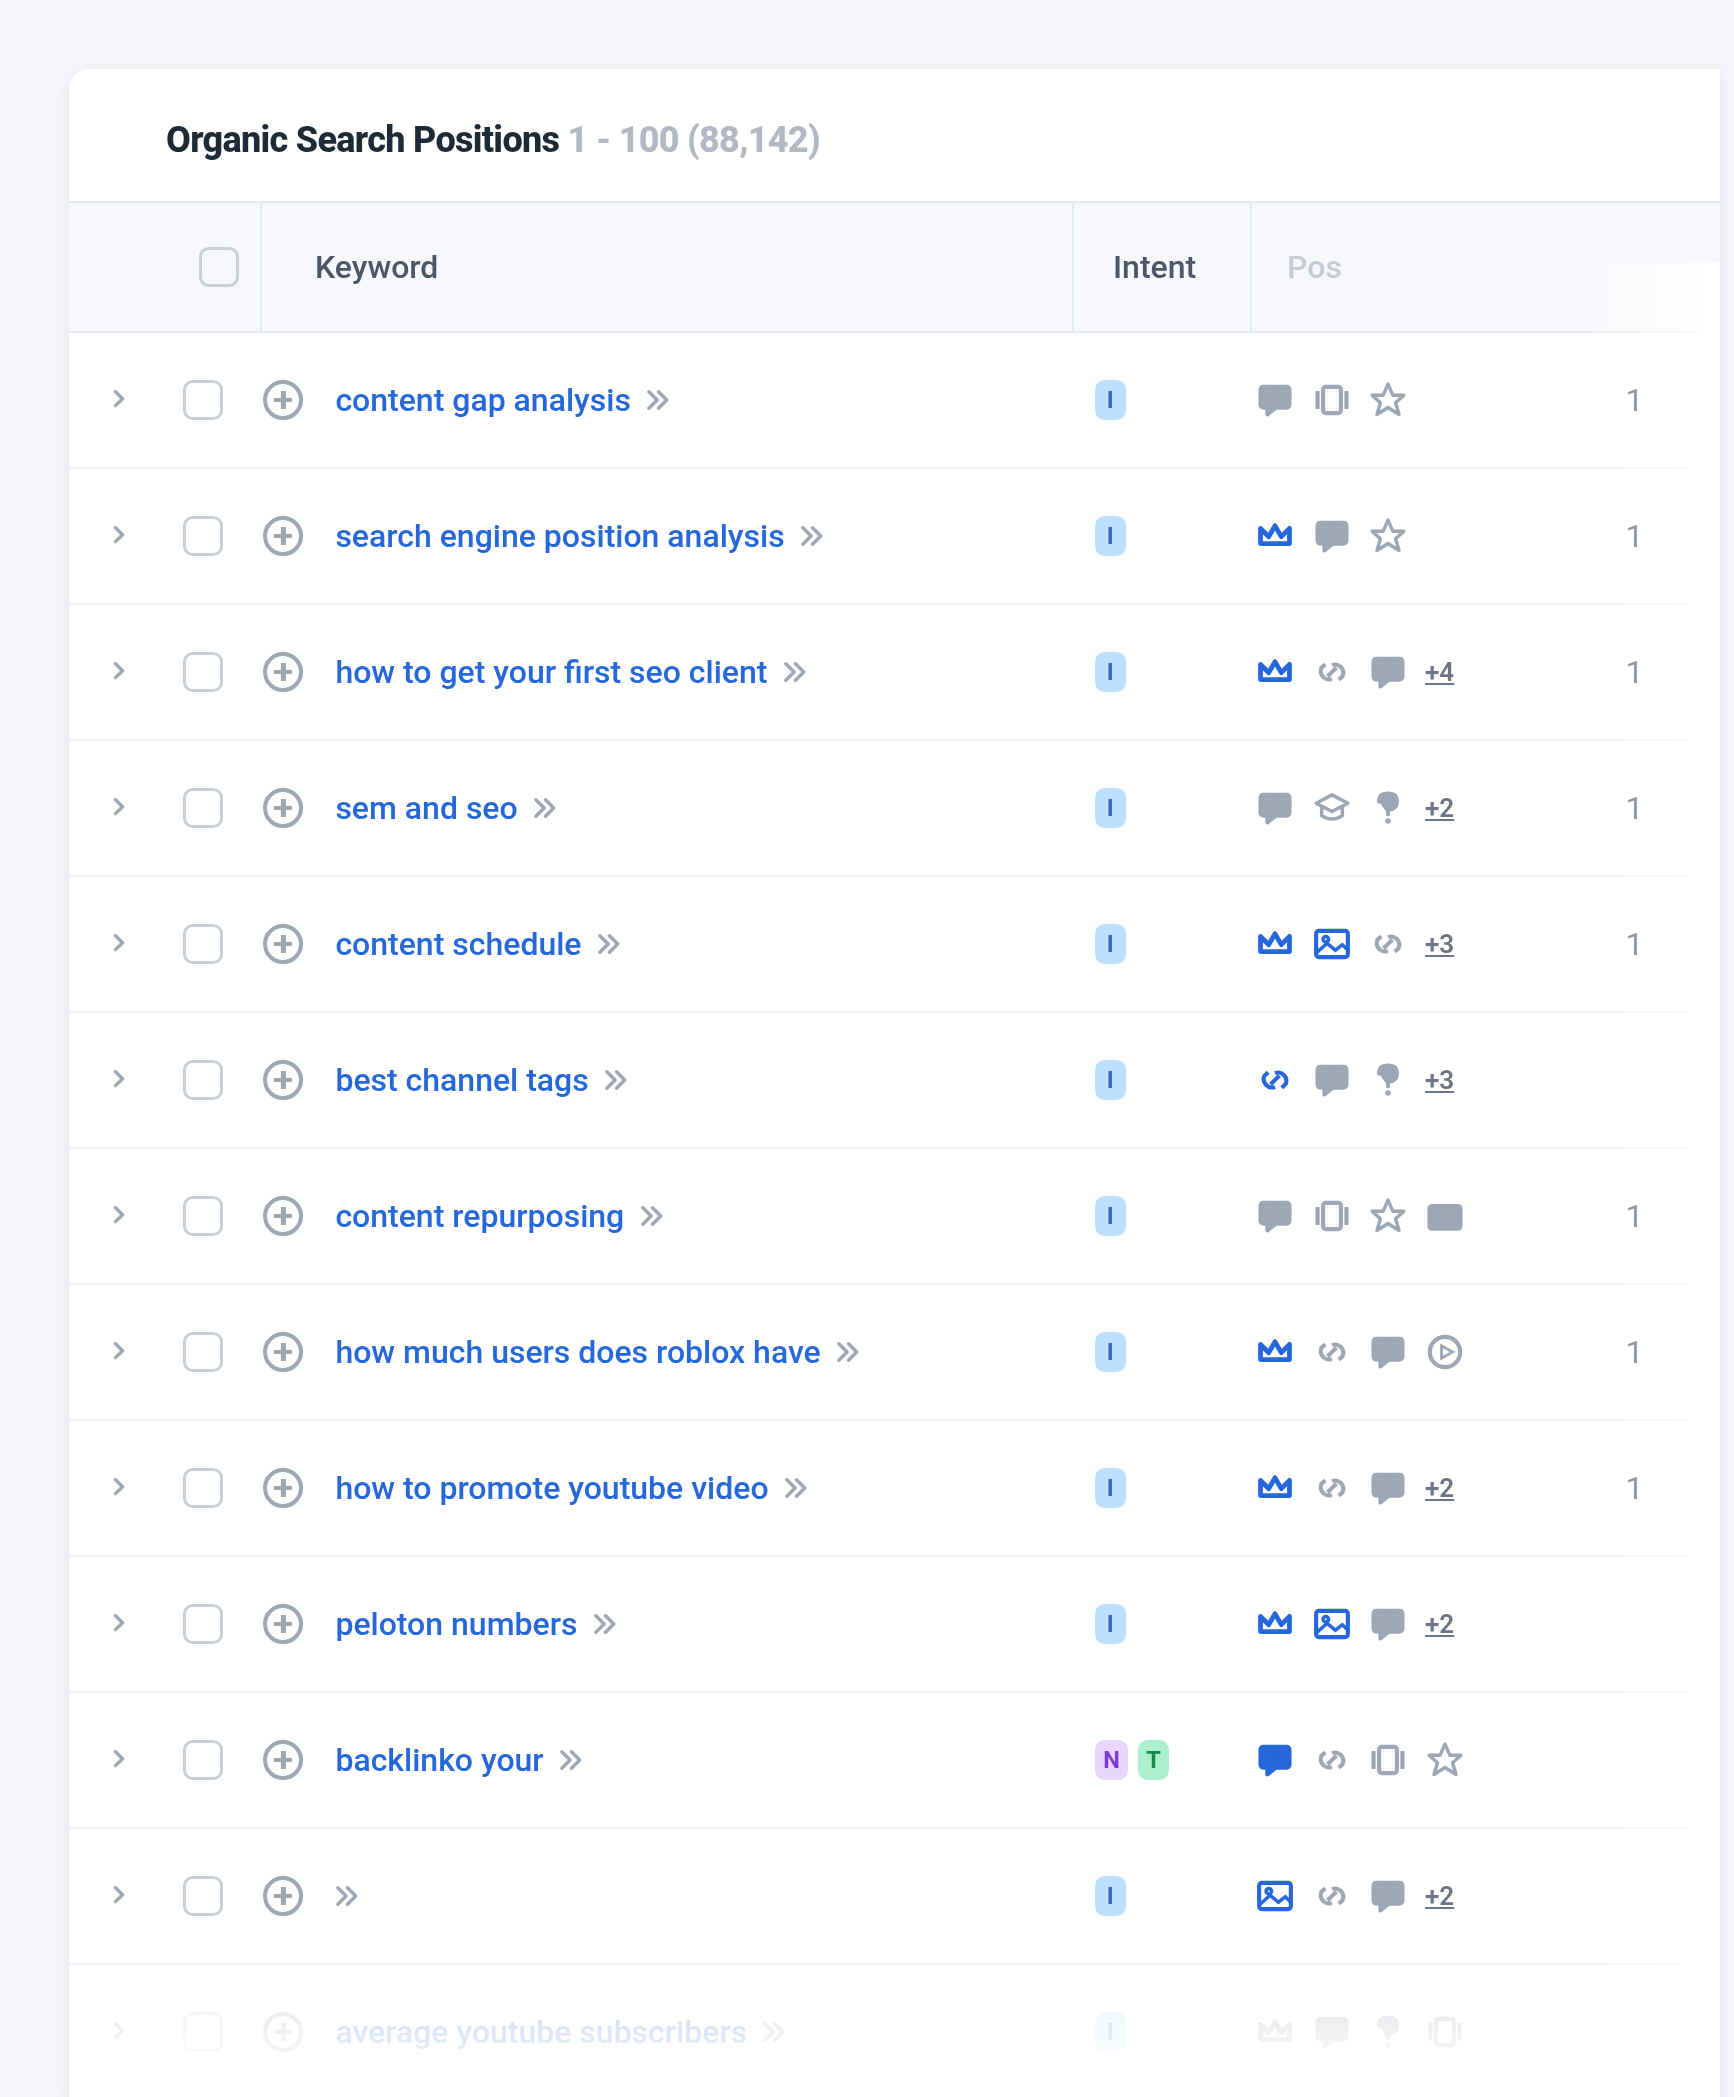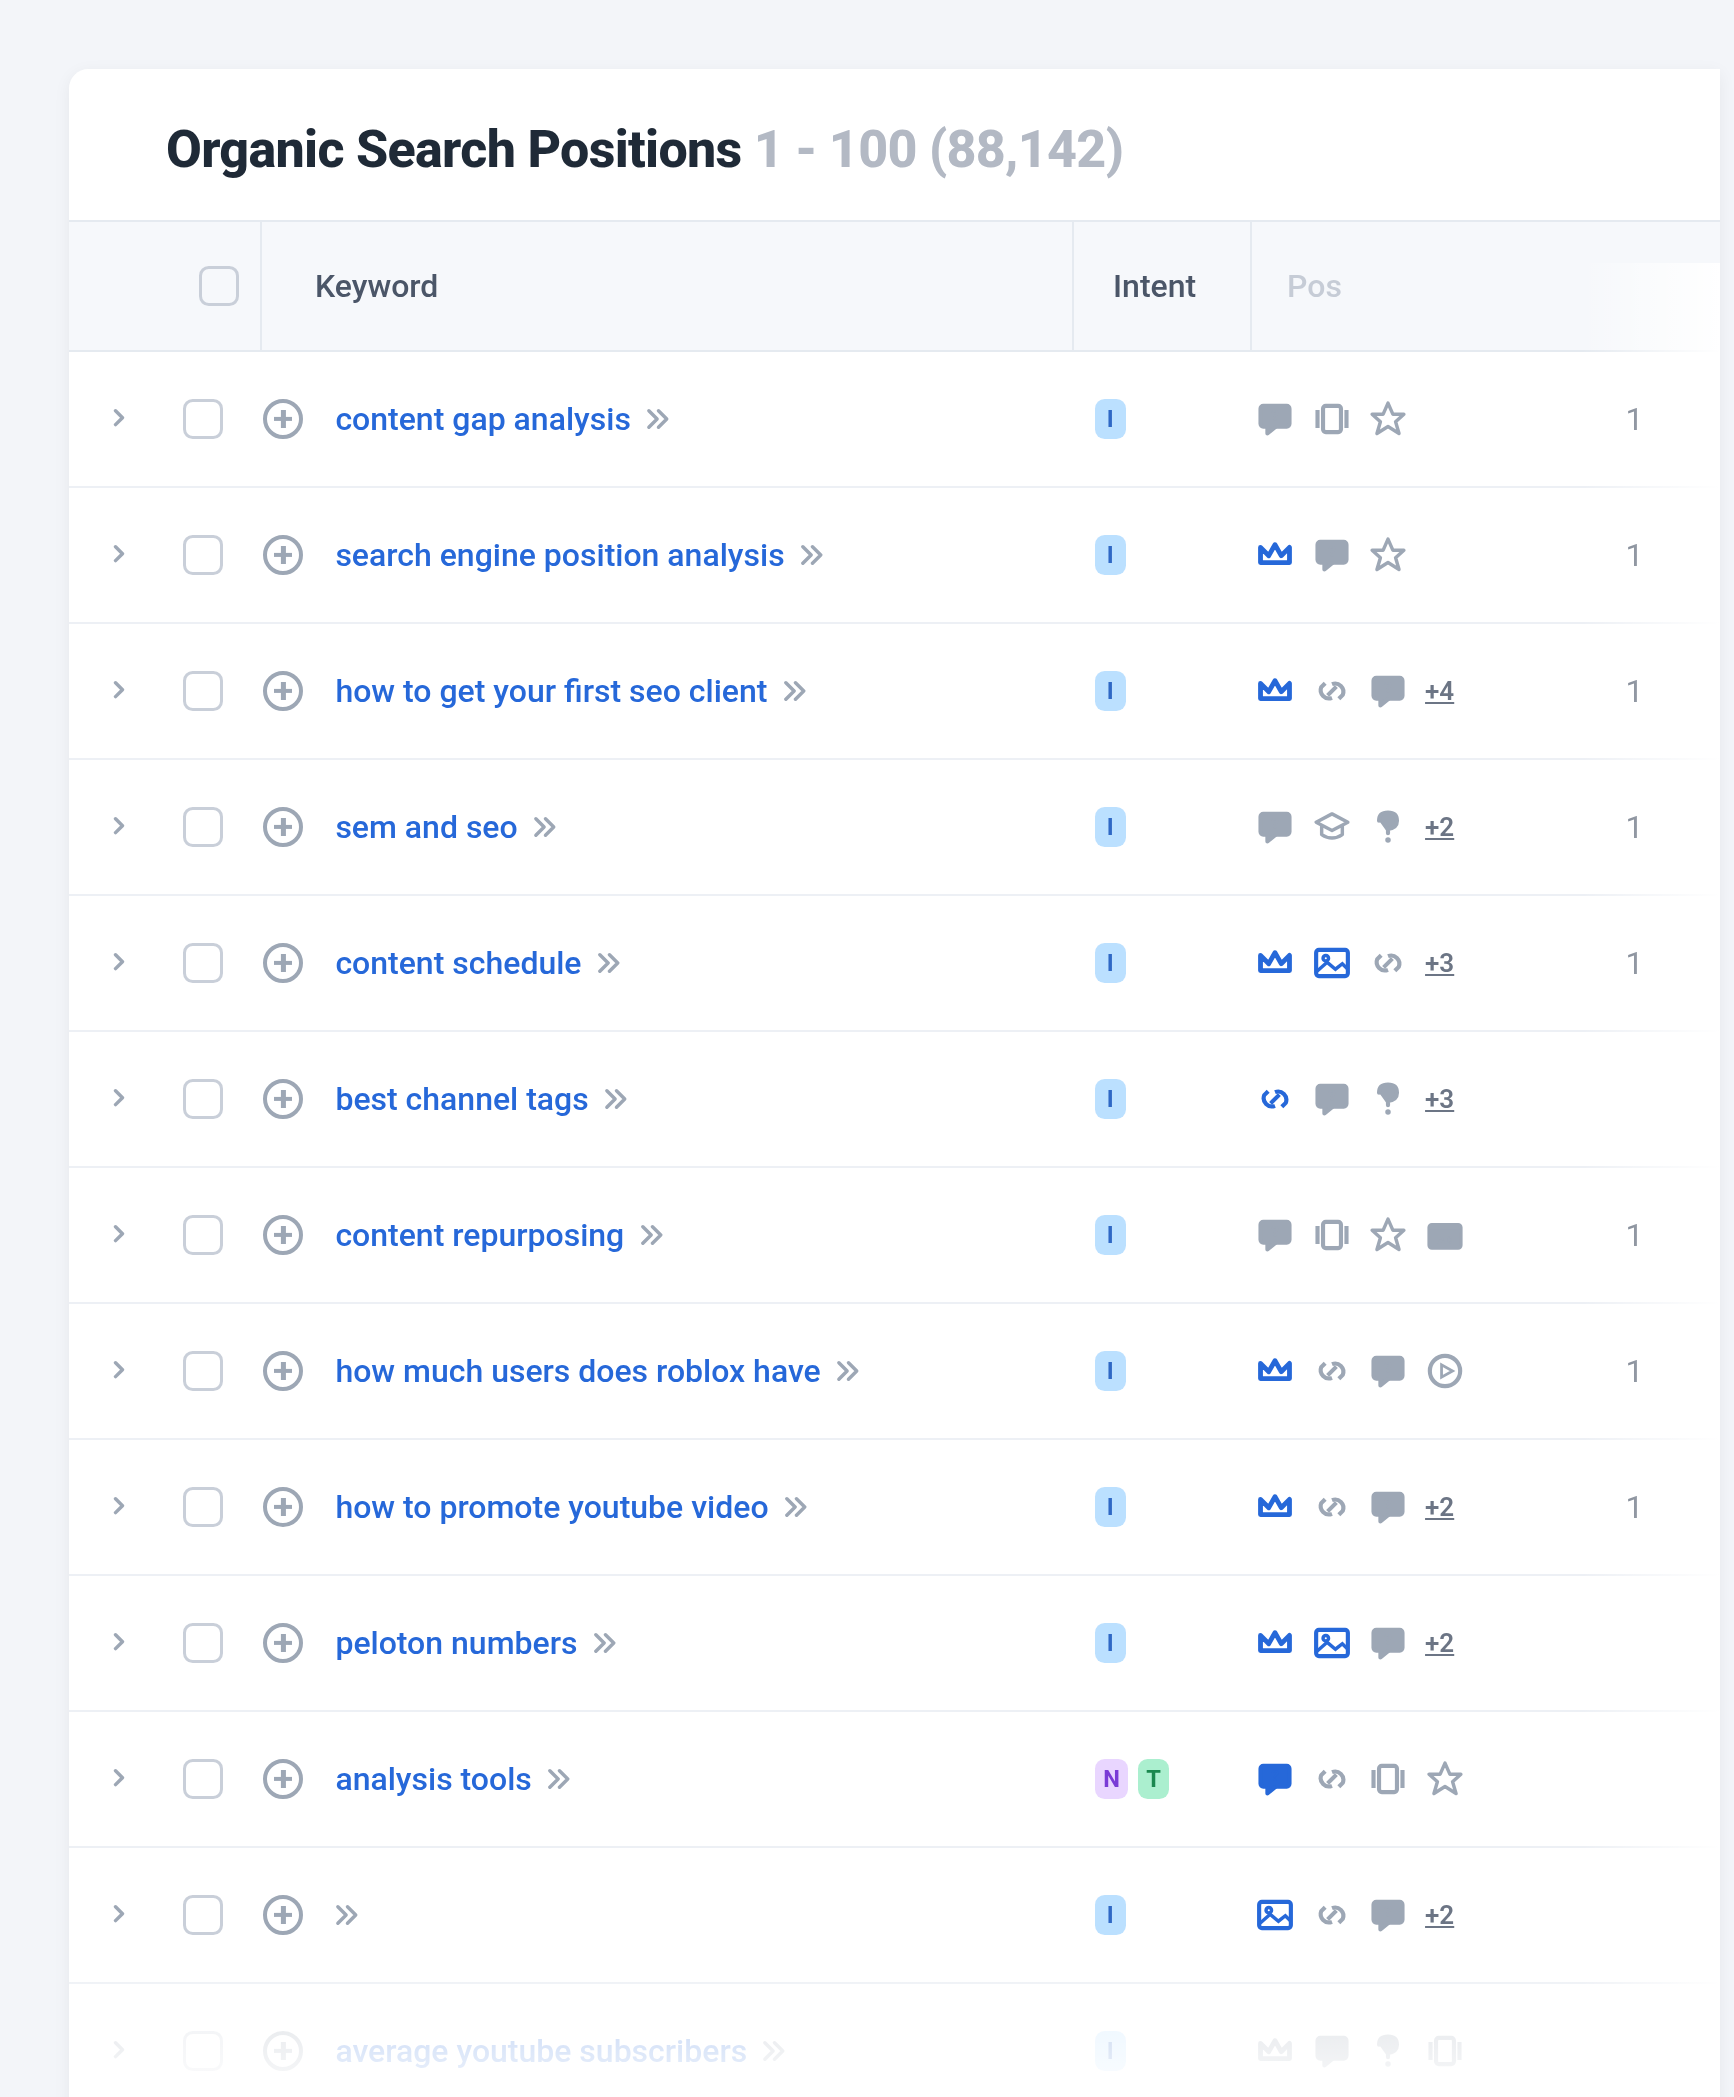--- a/index.html
+++ b/index.html
@@ -11,21 +11,21 @@
   overflow: hidden;
 }
 .panel {
   background: #fff;
   border-radius: 19.4px 0 0 0;
   box-shadow: 0 4.2px 16.7px rgba(10,20,40,0.06);
   width: 1651px;
 }
 .panel-title {
   padding: 50px 0 40px 97px;
-  font-size: 52px;
+  font-size: 36px;
   font-weight: 800;
   color: #1f2a37;
   letter-spacing: -0.7px;
 }
 .panel-title .muted {
   font-weight: 800;
   color: #b3b9c4;
 }
 .hdr {
   display: flex;
@@ -605,21 +605,21 @@
         <div class="col-ch">
           <span><svg width="19.4" height="19.4" viewBox="0 0 28 28" stroke="#9da7b5">
               <use href="#chev-right"></use>
             </svg></span>
         </div>
         <div class="col-cb">
           <span class="checkbox"></span>
         </div>
         <div class="col-key">
     <span class="add-circle"></span>
-    <a href="#" class="kw-link">analysis tools</a>
+    <a href="#" class="kw-link">backlinko your</a>
     <span class="dbl-chev">
             <svg width="23.6" height="22" viewBox="0 0 34 32" stroke="#9da7b5">
               <use href="#dbl-chev"></use>
             </svg>
           </span>
         </div>
         <div class="col-int">
           <span class="badges">
             <span class="badge badge-n">N</span>
             <span class="badge badge-t">T</span>

